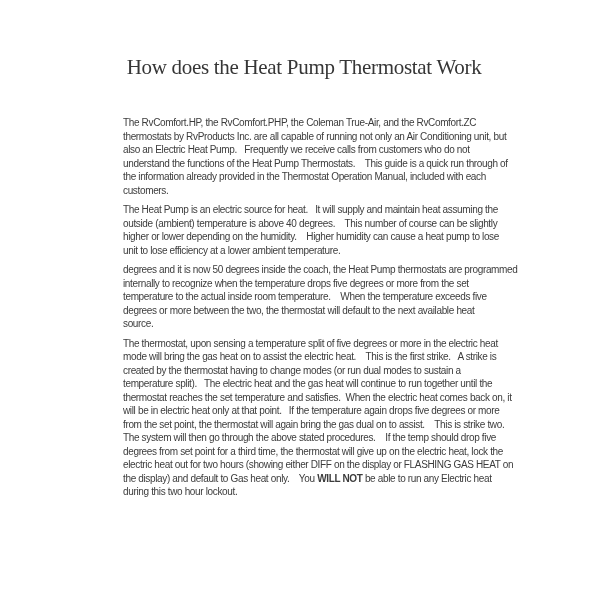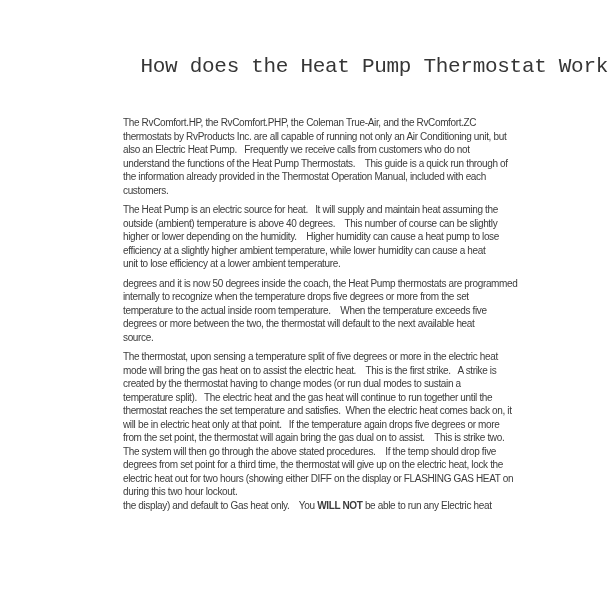--- a/index.html
+++ b/index.html
@@ -14,22 +14,22 @@
   }
   .page {
     position: relative;
     width: 608px;
     height: 608px;
     background: #ffffff;
   }
   .doc-title {
     margin: 0;
     padding-top: 54px;
-    text-align: right;
-    font-family: Liberation Mono, monospace;
+    text-align: center;
+    font-family: Liberation Serif, serif;
     font-weight: 400;
     font-size: 21px;
     line-height: 26px;
     letter-spacing: -0.3px;
     color: #363636;
   }
   .doc-body {
     margin: 36px 0 0 123px;
     font-family: "Liberation Sans", sans-serif;
     font-size: 10px;
@@ -58,38 +58,37 @@
         <div class="line">thermostats by RvProducts Inc. are all capable of running not only an Air Conditioning unit, but</div>
         <div class="line">also an Electric Heat Pump.   Frequently we receive calls from customers who do not</div>
         <div class="line">understand the functions of the Heat Pump Thermostats.    This guide is a quick run through of</div>
         <div class="line">the information already provided in the Thermostat Operation Manual, included with each</div>
         <div class="line">customers.</div>
       </div>
       <div class="paragraph">
         <div class="line">The Heat Pump is an electric source for heat.   It will supply and maintain heat assuming the</div>
         <div class="line">outside (ambient) temperature is above 40 degrees.    This number of course can be slightly</div>
         <div class="line">higher or lower depending on the humidity.    Higher humidity can cause a heat pump to lose</div>
-        <div class="line">efficiency at a slightly higher ambient temperature, while lower humidity can cause a heat</div>
         <div class="line">unit to lose efficiency at a lower ambient temperature.</div>
       </div>
       <div class="paragraph">
         <div class="line">degrees and it is now 50 degrees inside the coach, the Heat Pump thermostats are programmed</div>
         <div class="line">internally to recognize when the temperature drops five degrees or more from the set</div>
         <div class="line">temperature to the actual inside room temperature.    When the temperature exceeds five</div>
         <div class="line">degrees or more between the two, the thermostat will default to the next available heat</div>
         <div class="line">source.</div>
       </div>
       <div class="paragraph">
         <div class="line">The thermostat, upon sensing a temperature split of five degrees or more in the electric heat</div>
         <div class="line">mode will bring the gas heat on to assist the electric heat.    This is the first strike.   A strike is</div>
         <div class="line">created by the thermostat having to change modes (or run dual modes to sustain a</div>
         <div class="line">temperature split).   The electric heat and the gas heat will continue to run together until the</div>
         <div class="line">thermostat reaches the set temperature and satisfies.  When the electric heat comes back on, it</div>
         <div class="line">will be in electric heat only at that point.   If the temperature again drops five degrees or more</div>
         <div class="line">from the set point, the thermostat will again bring the gas dual on to assist.    This is strike two.</div>
         <div class="line">The system will then go through the above stated procedures.    If the temp should drop five</div>
         <div class="line">degrees from set point for a third time, the thermostat will give up on the electric heat, lock the</div>
         <div class="line">electric heat out for two hours (showing either DIFF on the display or FLASHING GAS HEAT on</div>
+        <div class="line">the display) and default to Gas heat only.    You <b>WILL NOT</b> be able to run any Electric heat</div>
         <div class="line">during this two hour lockout.</div>
-        <div class="line">the display) and default to Gas heat only.    You <b>WILL NOT</b> be able to run any Electric heat</div>
       </div>
     </div>
 </div>
 
 </body></html>

